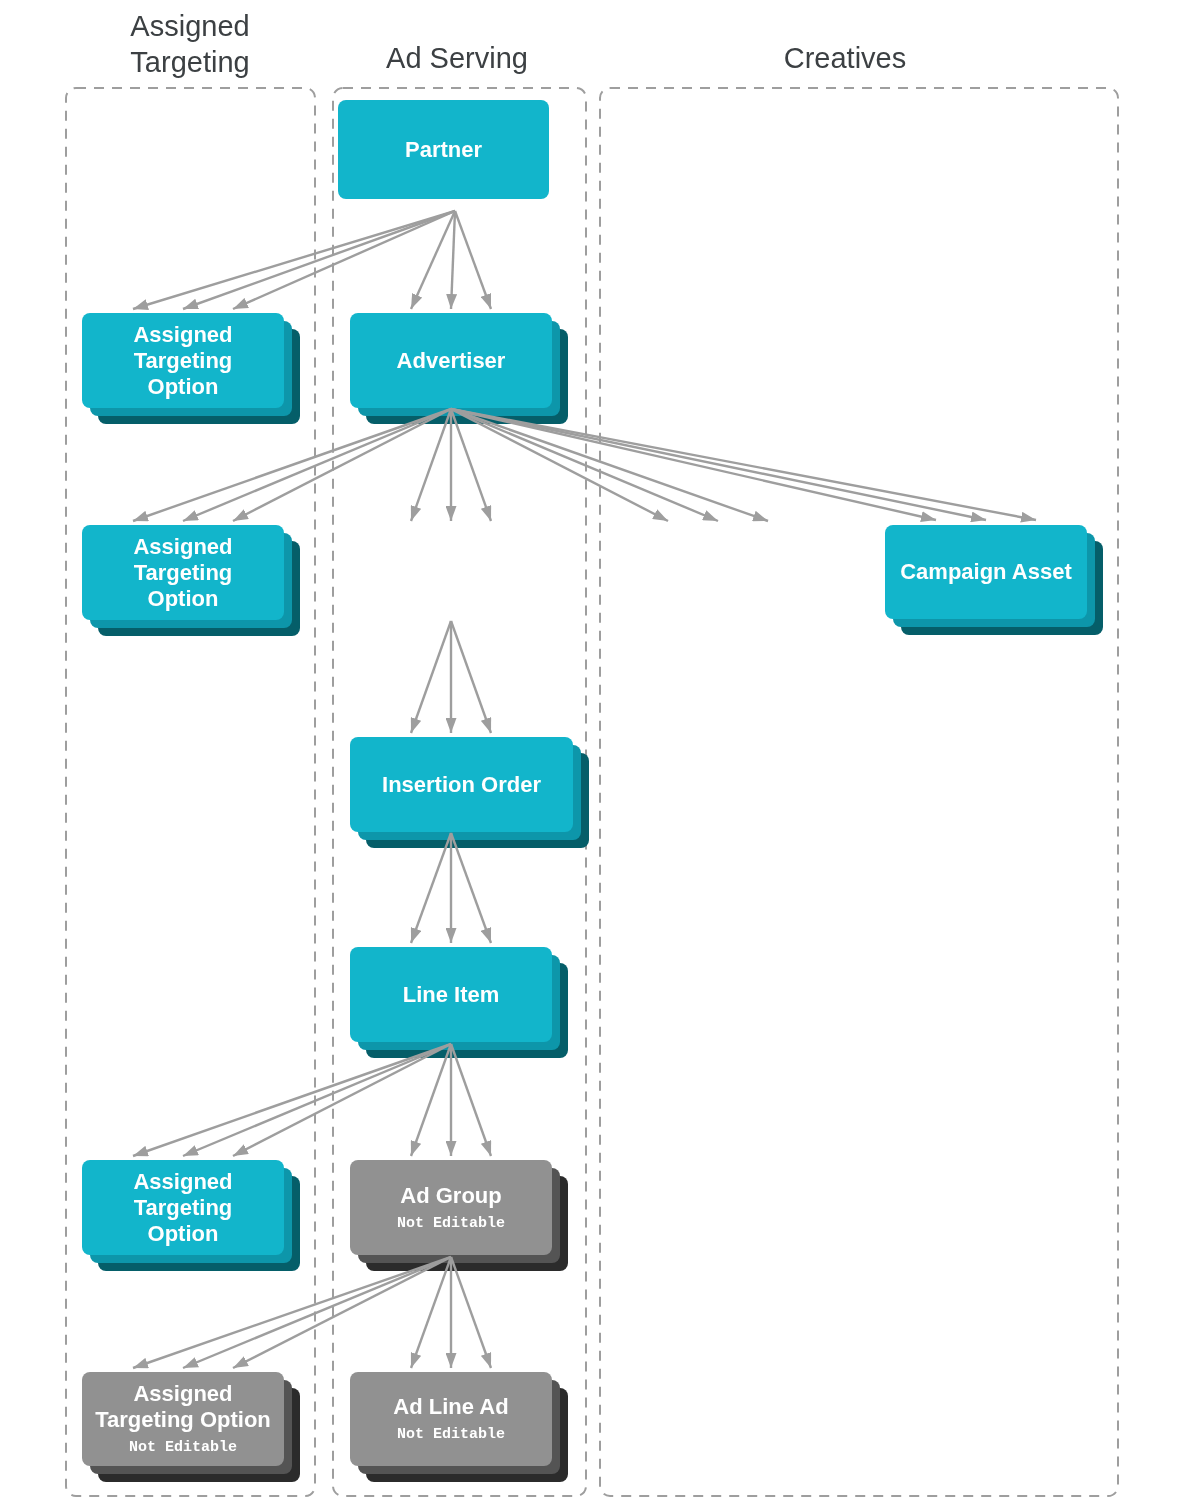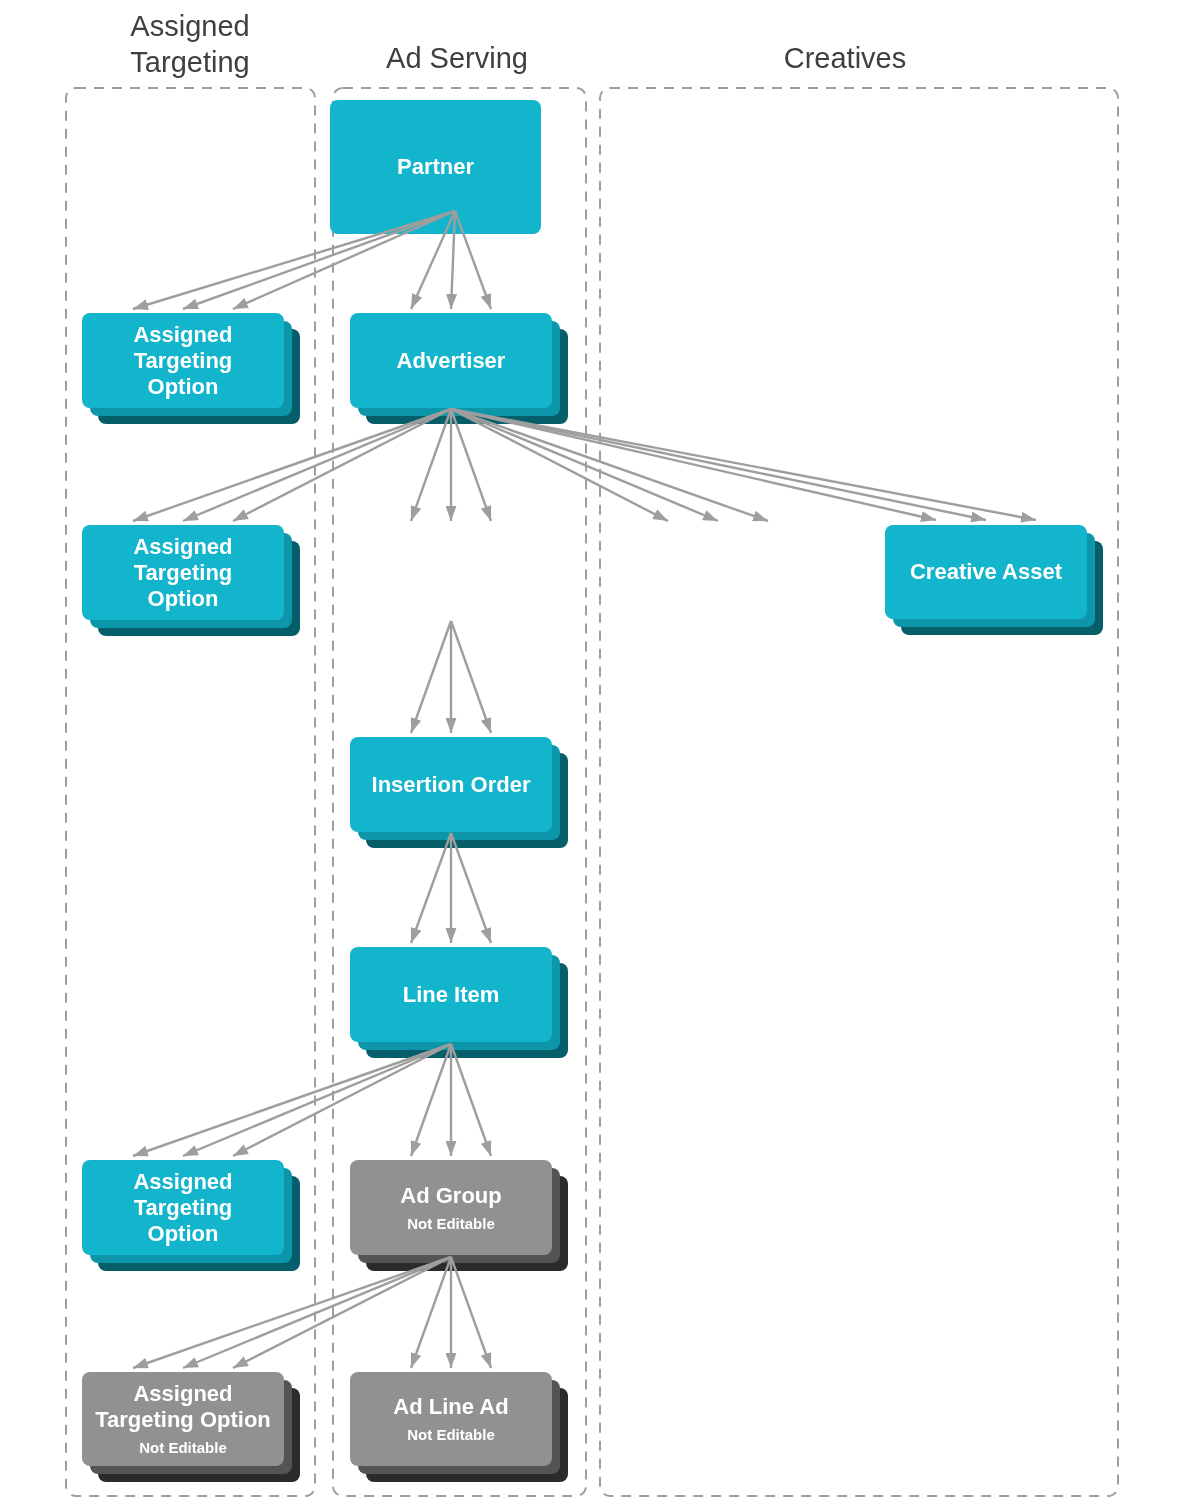--- a/index.html
+++ b/index.html
@@ -23,41 +23,41 @@
   .node.cyan .l2{background:var(--cyan_mid);}
   .node.cyan .l3{background:var(--cyan_dark);}
   .node.gray .face{background:var(--gray);}
   .node.gray .l2{background:var(--gray_mid);}
   .node.gray .l3{background:var(--gray_dark);}
   .node .face{
     display:flex;flex-direction:column;align-items:center;justify-content:center;
     color:var(--node_text);font-weight:bold;
   }
   .node .label{font-size:22px;line-height:26px;text-align:center;white-space:pre-line;}
-  .node .sublabel{font-size:15px;line-height:18px;margin-top:6px;}
+  .node .sublabel{font-size:15px;line-height:18px;margin-top:6px;font-family:Liberation Mono, monospace;}
   .edge-line{stroke:var(--arrow);stroke-width:2.4;fill:none;marker-end:url(#arrowhead);}
   .arrowhead-path{fill:var(--arrow);}
 </style>
 </head>
 <body>
 
 <div id="canvas">
   <svg class="layer" id="column-layer">
       <rect x="66" y="88" width="249" height="1408" rx="10" class="col-rect"></rect>
       <rect x="333" y="88" width="253" height="1408" rx="10" class="col-rect"></rect>
       <rect x="600" y="88" width="518" height="1408" rx="10" class="col-rect"></rect>
     </svg>
   <div id="headers-layer">
       <div class="col-header" style="left: 190px; top: 8px;">Assigned
 Targeting</div>
       <div class="col-header" style="left: 457px; top: 40px;">Ad Serving</div>
       <div class="col-header" style="left: 845px; top: 40px;">Creatives</div>
     </div>
   <div id="nodes-layer">
-      <div class="node cyan" style="left: 330px; top: 100px; width: 211px; height: 134px;">
+      <div class="node cyan" style="left: 338px; top: 100px; width: 211px; height: 99px;">
         <div class="face">
           <div class="label">Partner</div>
         </div>
       </div>
       <div class="node cyan" style="left: 82px; top: 313px; width: 202px; height: 95px;">
         <div class="stack-layer l3"></div>
         <div class="stack-layer l2"></div>
         <div class="face">
           <div class="label">Assigned
 Targeting
@@ -77,24 +77,24 @@
         <div class="face">
           <div class="label">Assigned
 Targeting
 Option</div>
         </div>
       </div>
       <div class="node cyan" style="left: 885px; top: 525px; width: 202px; height: 94px;">
         <div class="stack-layer l3"></div>
         <div class="stack-layer l2"></div>
         <div class="face">
-          <div class="label">Creative Asset</div>
-        </div>
-      </div>
-      <div class="node cyan" style="left: 350px; top: 737px; width: 202px; height: 95px; text-decoration: underline;">
+          <div class="label">Campaign Asset</div>
+        </div>
+      </div>
+      <div class="node cyan" style="left: 350px; top: 737px; width: 223px; height: 95px; text-decoration: underline;">
         <div class="stack-layer l3"></div>
         <div class="stack-layer l2"></div>
         <div class="face">
           <div class="label">Insertion Order</div>
         </div>
       </div>
       <div class="node cyan" style="left: 350px; top: 947px; width: 202px; height: 95px;">
         <div class="stack-layer l3"></div>
         <div class="stack-layer l2"></div>
         <div class="face">

